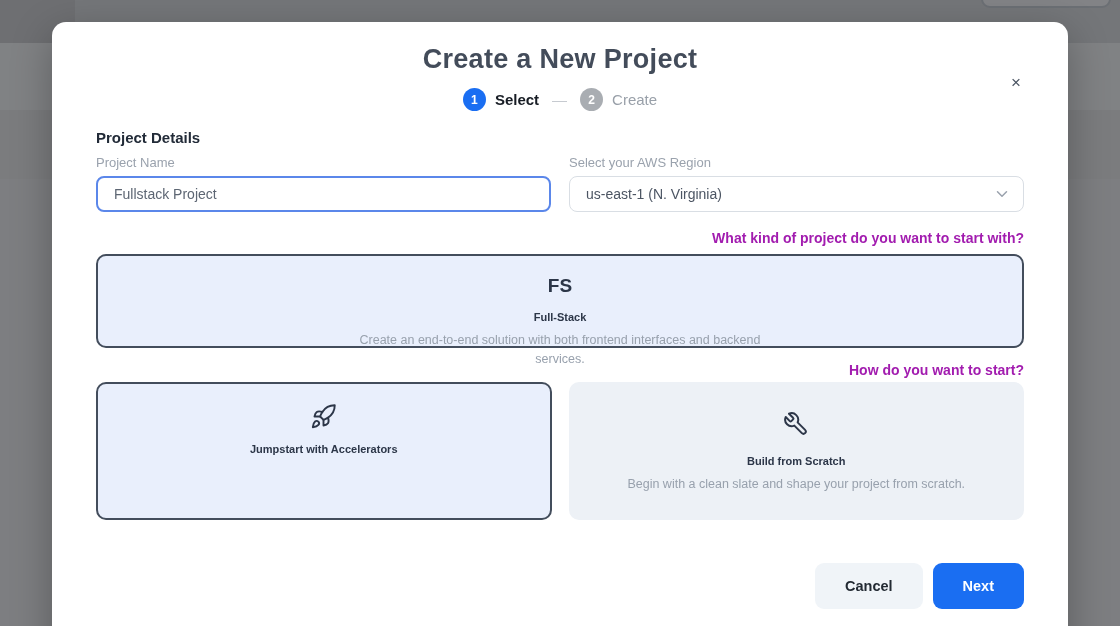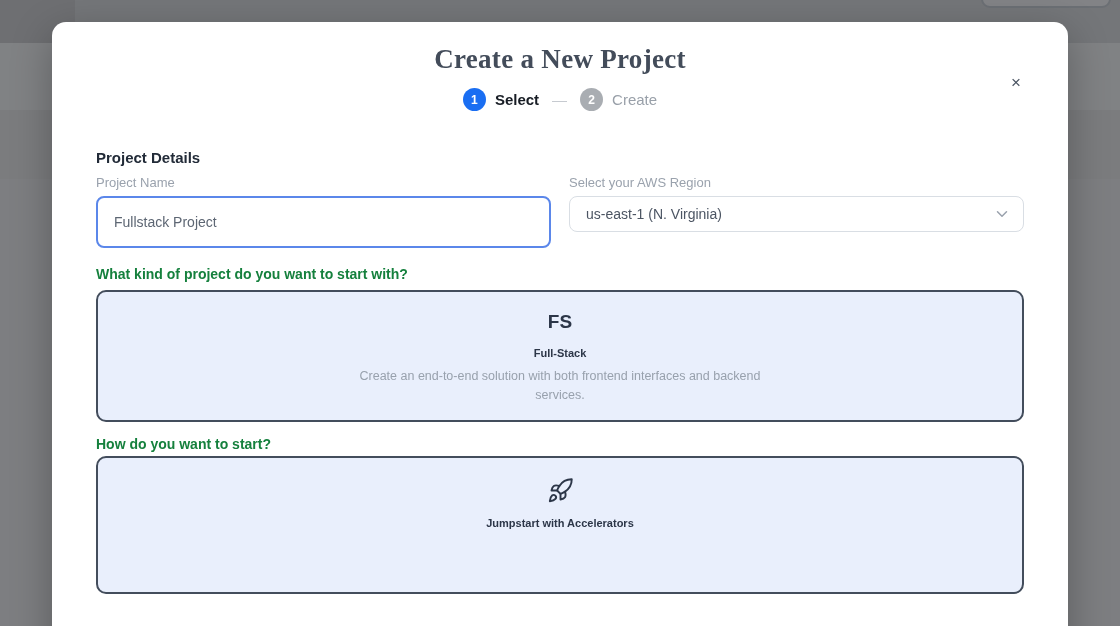--- a/index.html
+++ b/index.html
@@ -20,21 +20,21 @@
   .overlay     { position:absolute; inset:0; background:rgba(10,12,16,0.50); }
 
   
   .modal {
     position:absolute; left:52px; top:22px; width:1016px; height:640px;
     background:#ffffff; border-radius:14px; padding:12px 44px 0;
     box-shadow:0 12px 40px rgba(0,0,0,0.28);
   }
   .modal-title {
     margin:10px 0 0; text-align:center; font-size:27px; font-weight:600;
-    color:#434c5a; letter-spacing:0.3px;font-family:Liberation Serif, serif;
+    color:#434c5a; letter-spacing:0.3px;
   }
   .close-btn {
     position:absolute; top:48px; right:40px; width:24px; height:24px;
     background:none; border:none; cursor:pointer; font-size:17px; line-height:1;
     color:#4b5563; padding:0;
   }
 
   
   .stepper { margin-top:13px; display:flex; align-items:center; justify-content:center; gap:9px; font-size:15px; }
   .step-circle {
@@ -42,43 +42,43 @@
     display:flex; align-items:center; justify-content:center;
     font-size:12px; font-weight:700; flex:0 0 auto;
   }
   .step-circle.active   { background:#1a6ef2; }
   .step-circle.inactive { background:#a9adb2; }
   .step-label.active    { color:#171c24; font-weight:700; }
   .step-label.inactive  { color:#99a0a9; }
   .step-sep { color:#c6cad0; margin:0 4px; }
 
   
-  .section-heading { margin-top:38px; font-size:15px; font-weight:700; color:#222b38; }
+  .section-heading { margin-top:18px; font-size:15px; font-weight:700; color:#222b38; }
   .field-row { display:flex; gap:18px; margin-top:9px; }
   .field-col { flex:1; min-width:0; }
   .field-label { font-size:13px; color:#9aa2ad; margin-bottom:6px; }
   .text-input {
-    width:100%; height:52px; border:2px solid #5b87ea; border-radius:8px;
+    width:100%; height:36px; border:2px solid #5b87ea; border-radius:8px;
     padding:0 16px; font-size:14px; color:#5d6673; outline:none;
     font-family:inherit; background:#fff;
   }
   .select {
     height:36px; border:1px solid #d9dee4; border-radius:8px; background:#fff;
     display:flex; align-items:center; justify-content:space-between;
     padding:0 12px 0 16px; font-size:14px; color:#4c5563; cursor:pointer;
   }
   .chevron { display:flex; align-items:center; color:#9aa2ad; }
 
-  .question { margin-top:18px; font-size:14px; font-weight:700; color:#15803d; }
+  .question { margin-top:18px; font-size:14px; font-weight:700; color:#a21caf;text-align:right; }
   .cards-row { display:flex; gap:17px; margin-top:8px; }
   .card {
     flex:1; border-radius:10px; text-align:center; cursor:pointer;
     padding:12px 28px 0; border:1px solid transparent;
   }
-  .row-type .card  { height:132px; }
+  .row-type .card  { height:94px; }
   .row-start .card { height:138px; }
   .card.selected { background:#e9effc; border:2px solid #434d5c; padding:11px 27px 0; }
   .card.tinted   { background:#e9effc; border:1px solid #ccd8ee; }
   .card.neutral  { background:#edf1f6; }
   .card-badge { font-size:19px; font-weight:700; color:#2c3648; margin-top:8px; }
   .card-icon  { margin-top:6px; height:30px; color:#2c3648; display:flex; align-items:center; justify-content:center; }
   .card-icon.flip svg { transform:scaleX(-1); }
   .card-title { font-size:11px; font-weight:700; color:#2c3648; margin-top:12px; }
   .row-type .card-title { margin-top:14px; }
   .card-desc  { font-size:12.5px; color:#98a1ad; line-height:1.55; margin:8px auto 0; max-width:452px; }
@@ -149,19 +149,28 @@
       <div class="card-icon">
         <svg viewBox="0 0 24 24" width="27" height="27" fill="none" stroke="currentColor" stroke-width="1.7" stroke-linecap="round" stroke-linejoin="round">
           <path d="M4.5 16.5c-1.5 1.26-2 5-2 5s3.74-.5 5-2c.71-.84.7-2.13-.09-2.91a2.18 2.18 0 0 0-2.91-.09z"></path>
           <path d="m12 15-3-3a22 22 0 0 1 2-3.95A12.88 12.88 0 0 1 22 2c0 2.72-.78 7.5-6 11a22.35 22.35 0 0 1-4 2z"></path>
           <path d="M9 12H4s.55-3.03 2-4c1.62-1.08 5 0 5 0"></path>
           <path d="M12 15v5s3.03-.55 4-2c1.08-1.62 0-5 0-5"></path>
         </svg>
       </div>
       <div class="card-title">Jumpstart with Accelerators</div>
     </div>
+    <div class="card neutral">
+      <div class="card-icon flip" style="margin-top:14px">
+        <svg viewBox="0 0 24 24" width="26" height="26" fill="none" stroke="currentColor" stroke-width="1.8" stroke-linecap="round" stroke-linejoin="round">
+          <path d="M14.7 6.3a1 1 0 0 0 0 1.4l1.6 1.6a1 1 0 0 0 1.4 0l3.77-3.77a6 6 0 0 1-7.94 7.94l-6.91 6.91a2.12 2.12 0 0 1-3-3l6.91-6.91a6 6 0 0 1 7.94-7.94l-3.76 3.76z"></path>
+        </svg>
+      </div>
+      <div class="card-title" style="margin-top:16px">Build from Scratch</div>
+      <div class="card-desc">Begin with a clean slate and shape your project from scratch.</div>
+    </div>
   </div>
 
   <div class="footer">
     <button class="btn btn-cancel">Cancel</button>
     <button class="btn btn-next">Next</button>
   </div>
 </div>
 
 </body></html>

